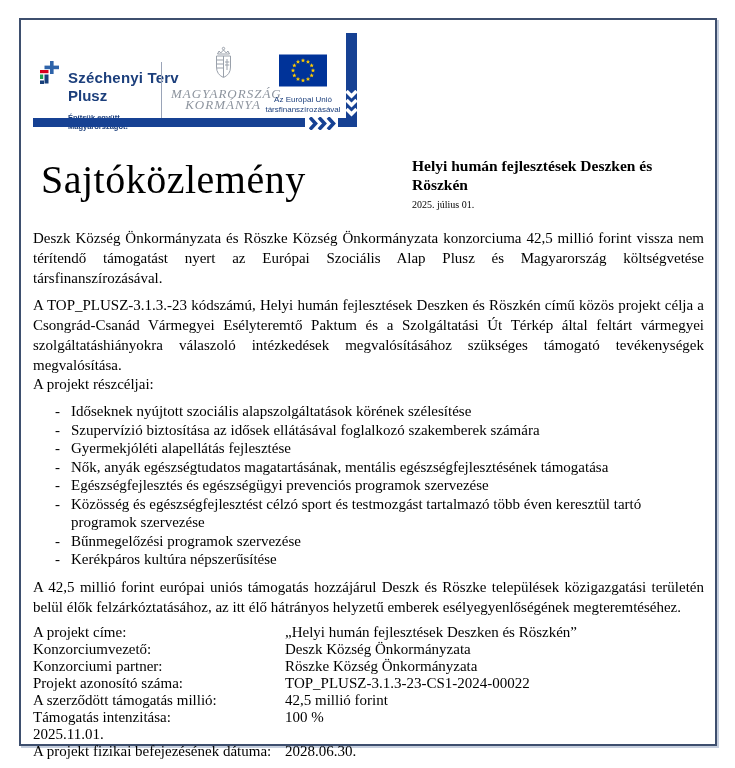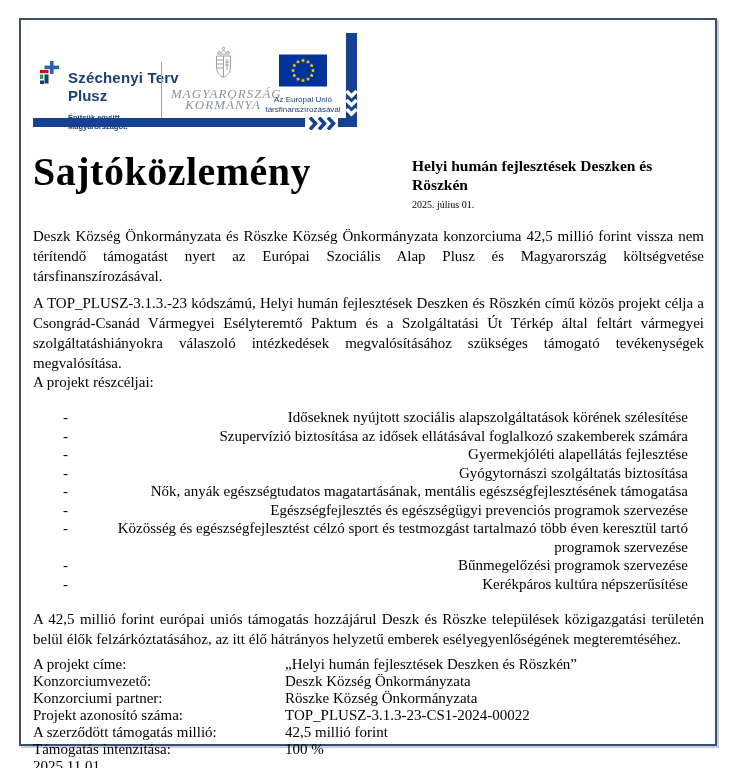--- a/index.html
+++ b/index.html
@@ -25,30 +25,30 @@
   .gov-label { font-size:13px; color:#8d949e; letter-spacing:1px; line-height:10.5px; margin-top:3px;font-style:italic; }
   .eu { position:absolute; left:222px; top:24px; width:96px; text-align:center; font-family:Liberation Sans, sans-serif; }
   .eu-label { font-size:8px; color:#1c3f7c; line-height:9.5px; margin-top:4px; }
   .vbar { position:absolute; left:313px; top:3px; width:11px; height:94px; background:#164193; }
   .vchevrons { position:absolute; left:313px; top:60px; }
   .hbar { position:absolute; left:0; top:88px; width:272px; height:9px; background:#164193; }
   .hfoot { position:absolute; left:305px; top:88px; width:8px; height:9px; background:#164193; }
   .rchevrons { position:absolute; left:276px; top:86px; }
   
   .titlerow { display:flex; margin-top:10px; }
-  h1.page-title { margin:0; font-size:40px; line-height:48px; font-weight:bold; letter-spacing:.5px; }
+  h1.page-title { margin:8px; font-size:40px; line-height:48px; font-weight:normal; letter-spacing:.5px; }
   .headright { margin-left:auto; width:292px; padding-top:8px; }
   .headright .sub { font-weight:bold; font-size:15.5px; line-height:19px; }
   .headright .date { font-size:10px; margin-top:5px; }
   
   .bodytext { margin-top:16px; }
   p.jp { font-size:15px; line-height:20px; text-align:justify; margin:0 0 7px 0; }
   p.jp.nogap { margin-bottom:0; }
   .goals-heading { font-size:15px; line-height:19px; margin:0; }
-  ul.goals { margin:16px; padding:0; list-style:none;text-align:right; }
+  ul.goals { margin:8px; padding:0; list-style:none; }
   ul.goals li { font-size:15px; line-height:18.5px; position:relative; padding-left:30px; }
   ul.goals li::before { content:"-"; position:absolute; left:14px; }
   p.impact { }
   .details { margin-top:7px; }
   .drow { display:flex; font-size:15px; line-height:17px; }
   .dlabel { width:252px; flex:none; }
   .dvalue { flex:1; }
 </style>
 </head>
 <body>
@@ -157,21 +157,20 @@
   </div>
 
   <div class="bodytext">
     <p class="jp">Deszk Község Önkormányzata és Röszke Község Önkormányzata konzorciuma 42,5 millió forint vissza nem térítendő támogatást nyert az Európai Szociális Alap Plusz és Magyarország költségvetése társfinanszírozásával.</p>
     <p class="jp nogap">A TOP_PLUSZ-3.1.3.-23 kódszámú, Helyi humán fejlesztések Deszken és Röszkén című közös projekt célja a Csongrád-Csanád Vármegyei Esélyteremtő Paktum és a Szolgáltatási Út Térkép által feltárt vármegyei szolgáltatáshiányokra válaszoló intézkedések megvalósításához szükséges támogató tevékenységek megvalósítása.</p>
     <p class="goals-heading">A projekt részcéljai:</p>
     <ul class="goals">
       <li>Időseknek nyújtott szociális alapszolgáltatások körének szélesítése</li>
       <li>Szupervízió biztosítása az idősek ellátásával foglalkozó szakemberek számára</li>
       <li>Gyermekjóléti alapellátás fejlesztése</li>
-      <li>Gyógytornászi szolgáltatás biztosítása</li>
       <li>Nők, anyák egészségtudatos magatartásának, mentális egészségfejlesztésének támogatása</li>
       <li>Egészségfejlesztés és egészségügyi prevenciós programok szervezése</li>
       <li>Közösség és egészségfejlesztést célzó sport és testmozgást tartalmazó több éven keresztül tartó programok szervezése</li>
       <li>Bűnmegelőzési programok szervezése</li>
       <li>Kerékpáros kultúra népszerűsítése</li>
     </ul>
     <p class="jp impact">A 42,5 millió forint európai uniós támogatás hozzájárul Deszk és Röszke települések közigazgatási területén belül élők felzárkóztatásához, az itt élő hátrányos helyzetű emberek esélyegyenlőségének megteremtéséhez.</p>
 
     <div class="details">
       <div class="drow">

